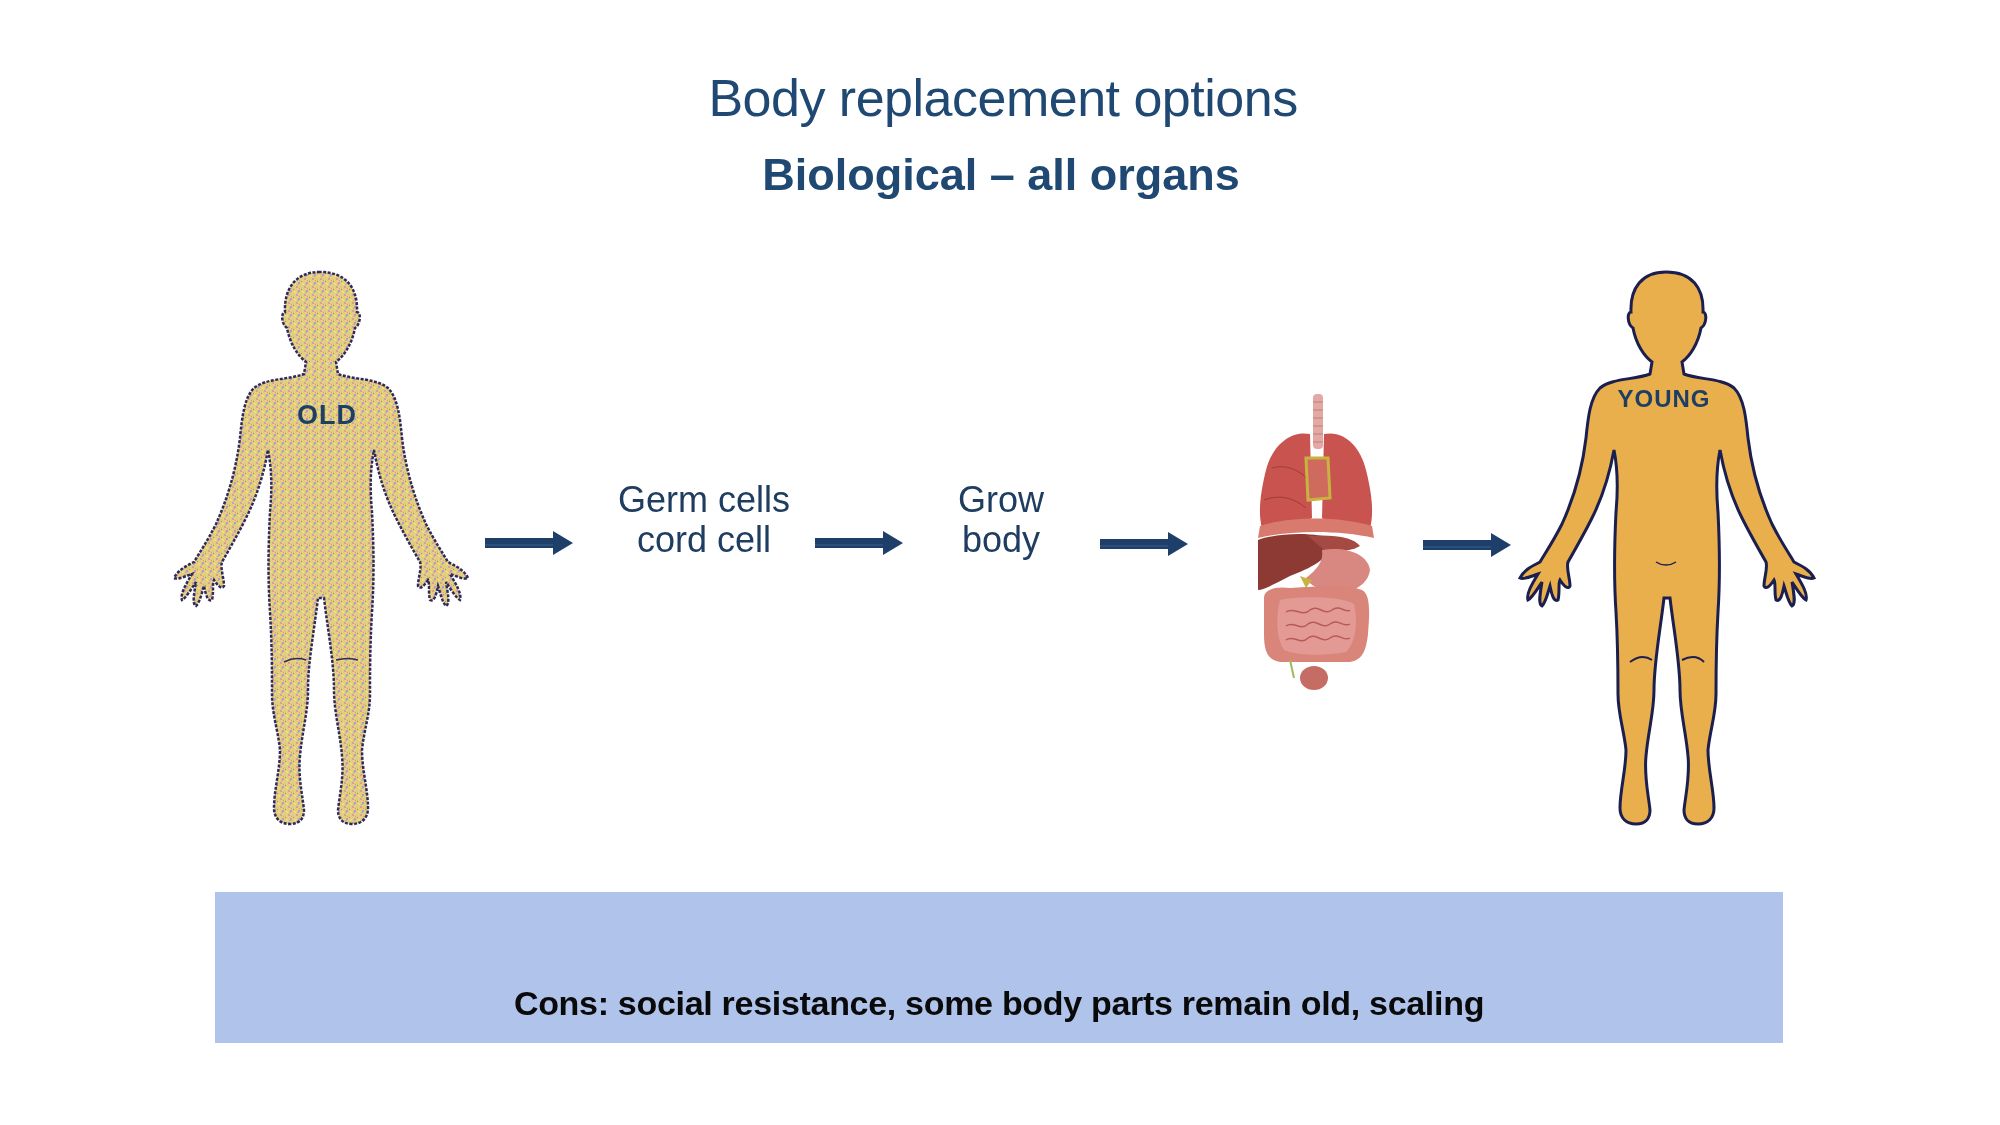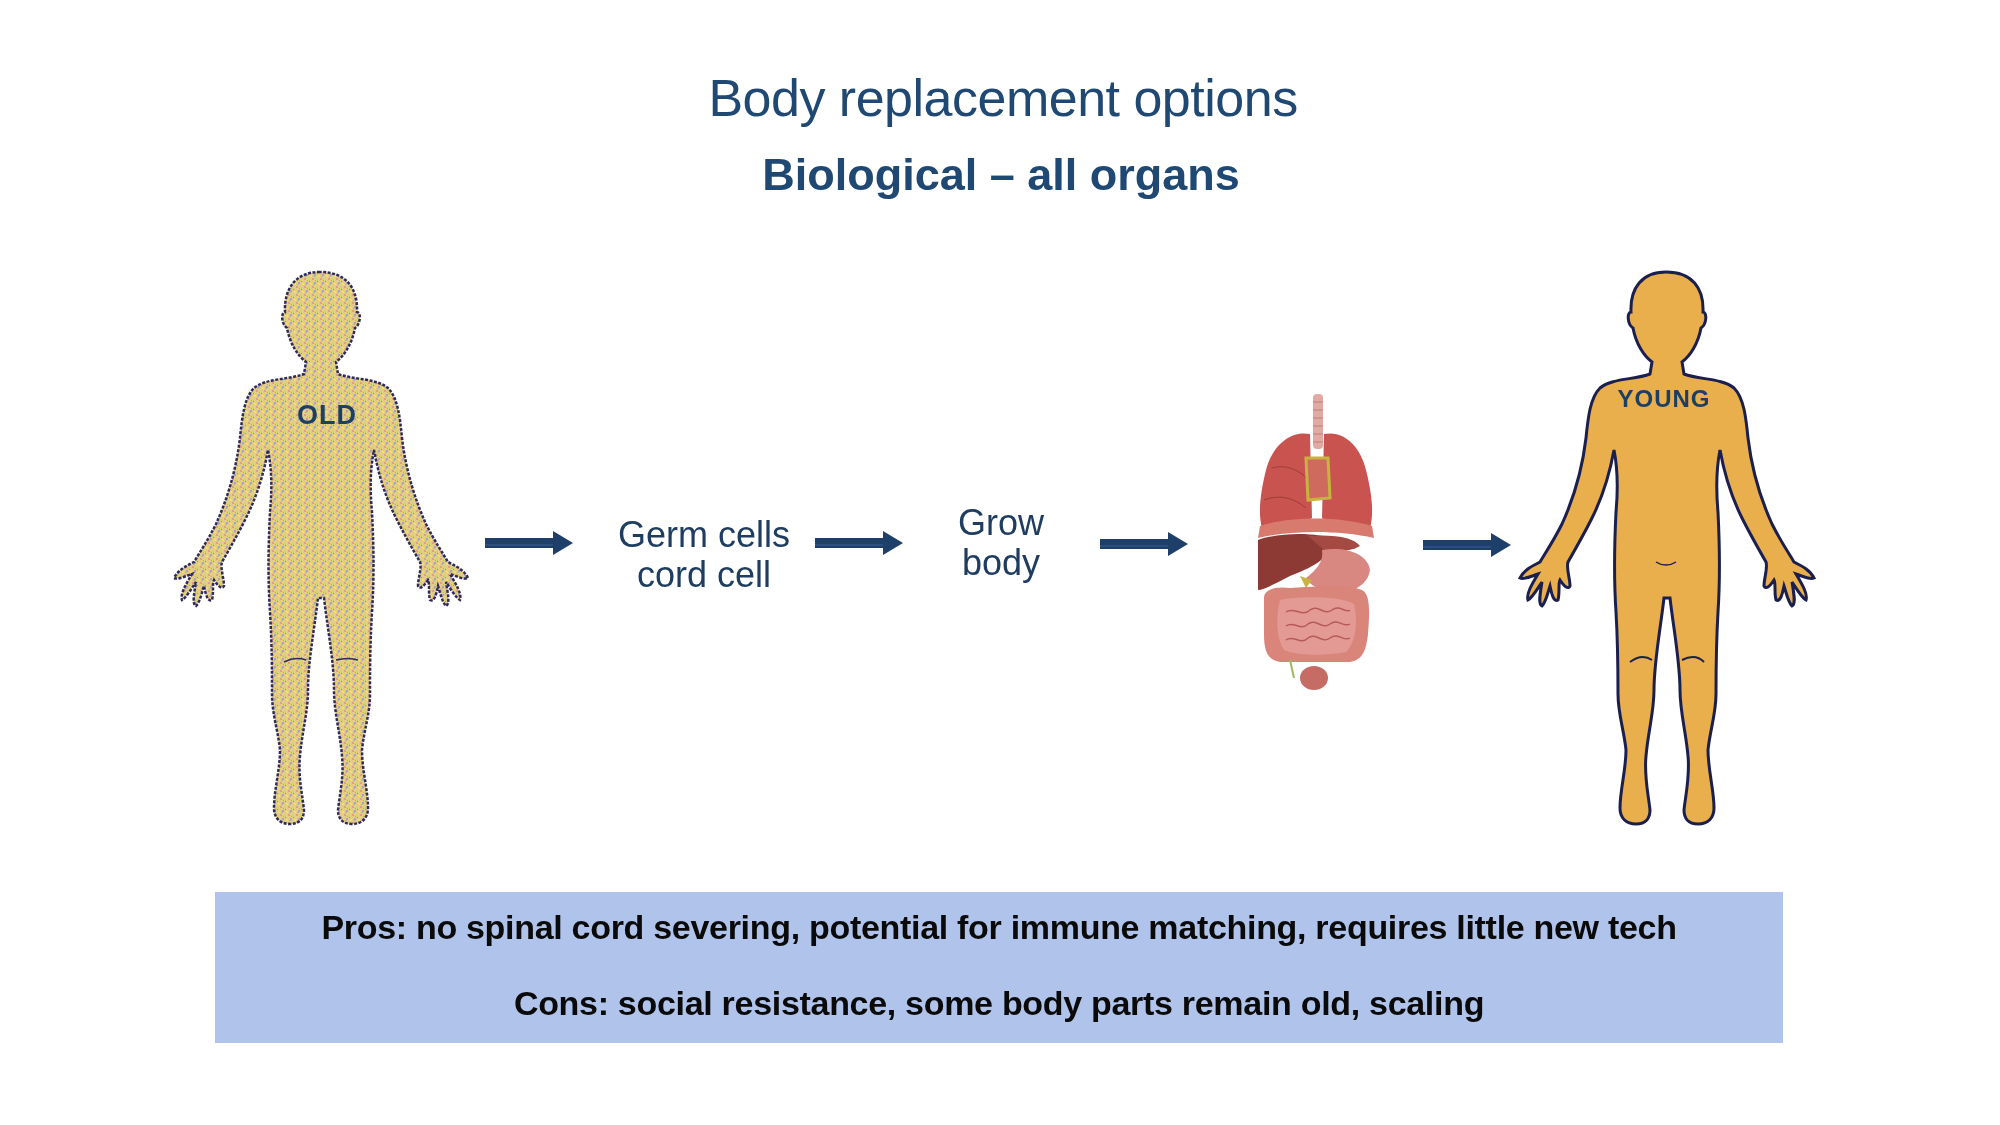--- a/index.html
+++ b/index.html
@@ -3,24 +3,24 @@
 <meta charset="utf-8">
 <style>
   html, body { margin: 0; padding: 0; background: #ffffff; }
   body { width: 2000px; height: 1125px; position: relative; overflow: hidden;
          font-family: "Liberation Sans", sans-serif; }
   .abs { position: absolute; }
   #title { left: 0; width: 2006px; top: 68px; text-align: center; font-size: 52px;
            color: #1f4872; font-weight: 400; letter-spacing: -0.5px; line-height: 60px; }
   #subtitle { left: 0; width: 2002px; top: 148px; text-align: center; font-size: 45px;
               color: #1f4872; font-weight: 700; line-height: 54px; }
-  .step { text-align: center; font-size: 36px; color: #1f3d60; line-height: 40px; width: 260px; margin-top: 35px; }
+  .step { text-align: center; font-size: 36px; color: #1f3d60; line-height: 40px; width: 260px; }
   .step span { display: block; }
   #step1 { left: 574px; top: 480px; }
-  #step2 { left: 871px; top: 468px; }
+  #step2 { left: 871px; top: 480px; }
   .arrow { width: 90px; height: 26px; }
   #arrow1 { left: 485px; top: 530px; }
   #arrow2 { left: 815px; top: 530px; }
   #arrow3 { left: 1100px; top: 531px; }
   #arrow4 { left: 1423px; top: 532px; }
   .figure { width: 320px; height: 580px; }
   #fig-old { left: 168px; top: 262px; }
   #fig-young { left: 1506px; top: 262px; }
   .fig-label { font-weight: 700; color: #1c3f63; text-align: center; width: 200px; }
   #label-old { left: 227px; top: 400px; font-size: 27px; letter-spacing: 1px; text-align: center; }
@@ -202,15 +202,14 @@
       L176 100 C184 94 192 82 195 66 C201 62 201 50 197 50
       C198 26 186 10 160 10 Z" fill="#e9af4c" stroke="#1a1f4f" stroke-width="3"></path>
     <path d="M124 400 C132 394 140 394 146 398" stroke="#1a1f4f" stroke-width="2" fill="none"></path>
     <path d="M176 398 C184 394 192 394 198 400" stroke="#1a1f4f" stroke-width="2" fill="none"></path>
     <path d="M150 300 C156 304 164 304 170 300" stroke="#1a1f4f" stroke-width="1.5" fill="none"></path>
   </svg>
 </div>
 <div id="label-young" class="abs fig-label">YOUNG</div>
 
 <div id="summary" class="abs">
-  <div id="pros" class="abs">Pros: no spinal cord severing, potential for immune matching, requires little new tech</div>
   <div id="cons" class="abs">Cons: social resistance, some body parts remain old, scaling</div>
 </div>
 
 </body></html>

